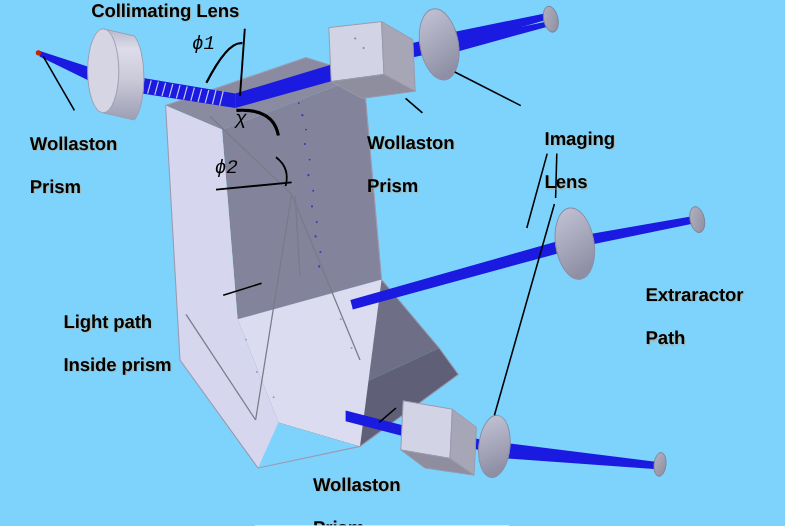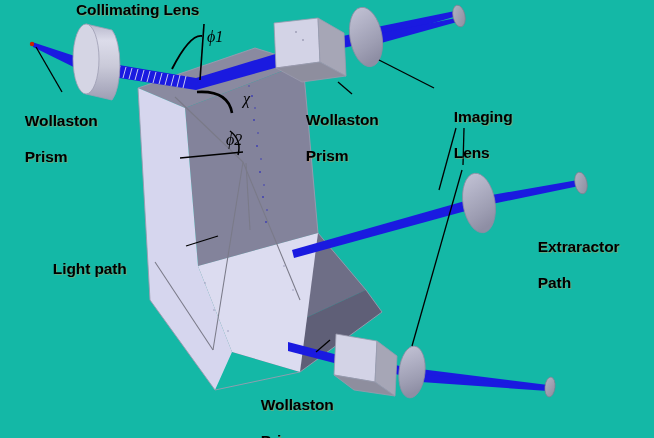--- a/index.html
+++ b/index.html
@@ -4,21 +4,21 @@
 <style>
   html, body {
     margin: 0;
     padding: 0;
     background: #ffffff;
   }
   #stage {
     position: relative;
     width: 654px;
     height: 438px;
-    background: #14b8a6;
+    background: #7dd3fc;
     overflow: hidden;
     font-family: "Liberation Sans", sans-serif;
   }
   #diagram {
     position: absolute;
     top: 0; left: 0;
     width: 654px;
     height: 438px;
   }
   .lbl {
@@ -27,26 +27,25 @@
     font-weight: bold;
     font-size: 15.5px;
     line-height: 18px;
     color: #000000;
     white-space: pre;
     text-shadow: 1px 1px 0 rgba(214,150,80,0.40);
     letter-spacing: -0.1px;
   }
   .mathlbl {
     position: absolute;
-    font-family: Liberation Serif, serif;
+    font-family: Liberation Mono, monospace;
     font-style: italic;
     font-size: 15px;
     color: #000000;
     white-space: pre;
-    margin-left: 47px;
   }
 </style>
 </head>
 <body>
 
 <div id="stage">
 
   <svg id="diagram" viewBox="0 0 654 438">
     <defs>
       <linearGradient id="lensGrad" x1="0" y1="0" x2="1" y2="0.3">
@@ -247,20 +246,21 @@
     <span>Path</span>
   </div>
 
   <div class="lbl" style="left:437px; top:90px;">
     <span>Imaging</span><br>
     <span>Lens</span>
   </div>
 
   <div class="lbl" style="left:36px; top:242px;">
     <span>Light path</span><br>
+    <span>Inside prism</span>
   </div>
 
   <div class="lbl" style="left:244px; top:378px;">
     <span>Wollaston</span><br>
     <span>Prism</span>
   </div>
 
   <div class="mathlbl" style="left:160px; top:28px; font-size:16px;">ϕ1</div>
   <div class="mathlbl" style="left:196px; top:90px; font-size:16px;">χ</div>
   <div class="mathlbl" style="left:179px; top:131px; font-size:16px;">ϕ2</div>

